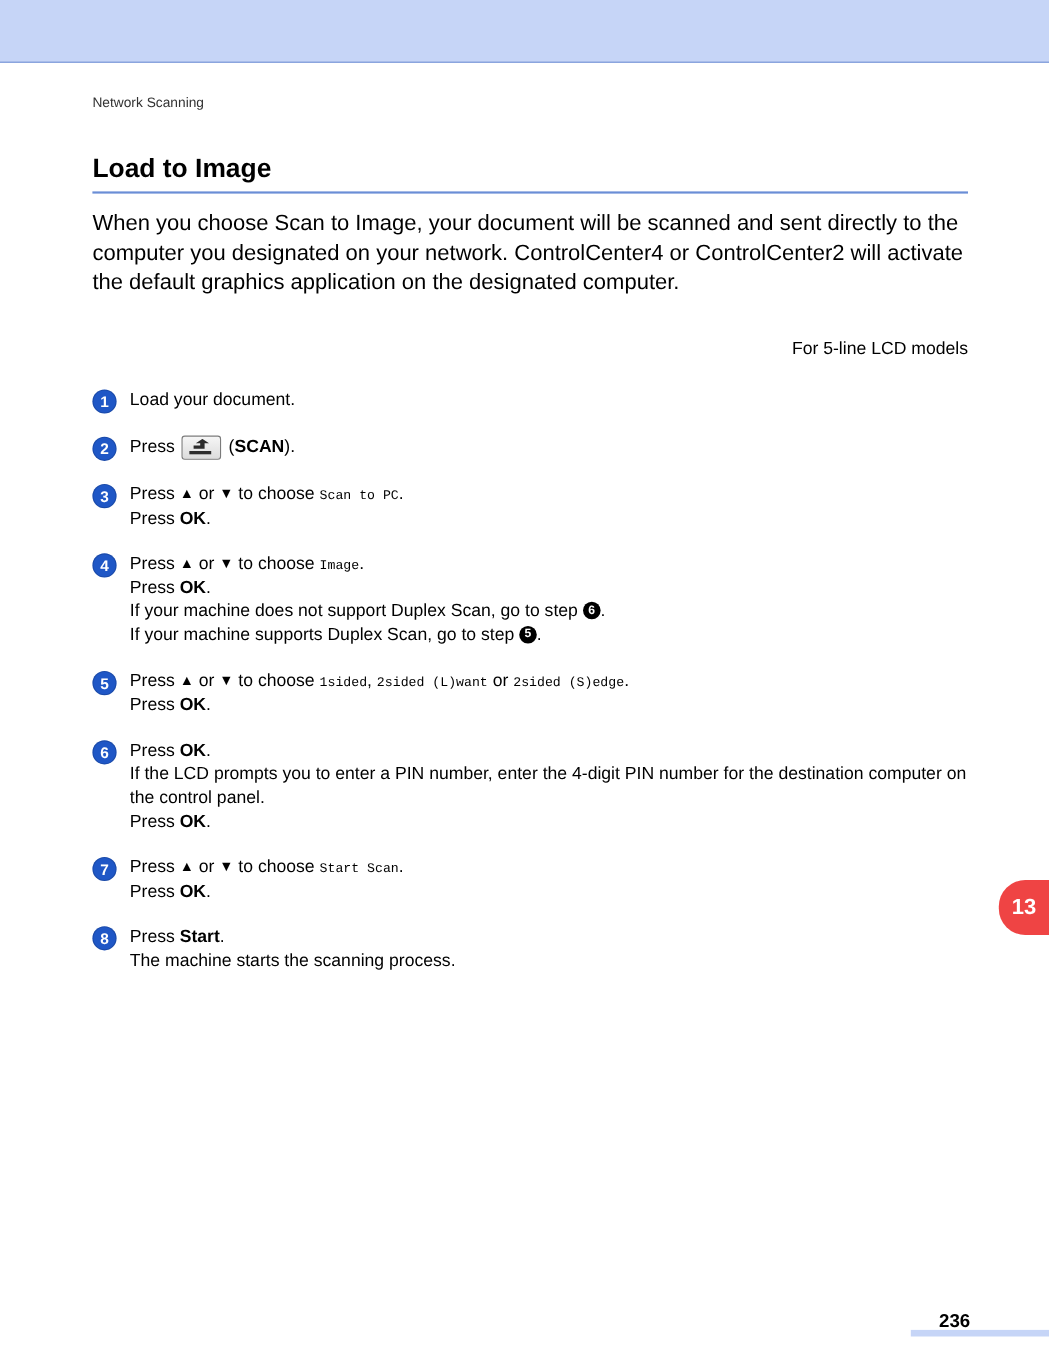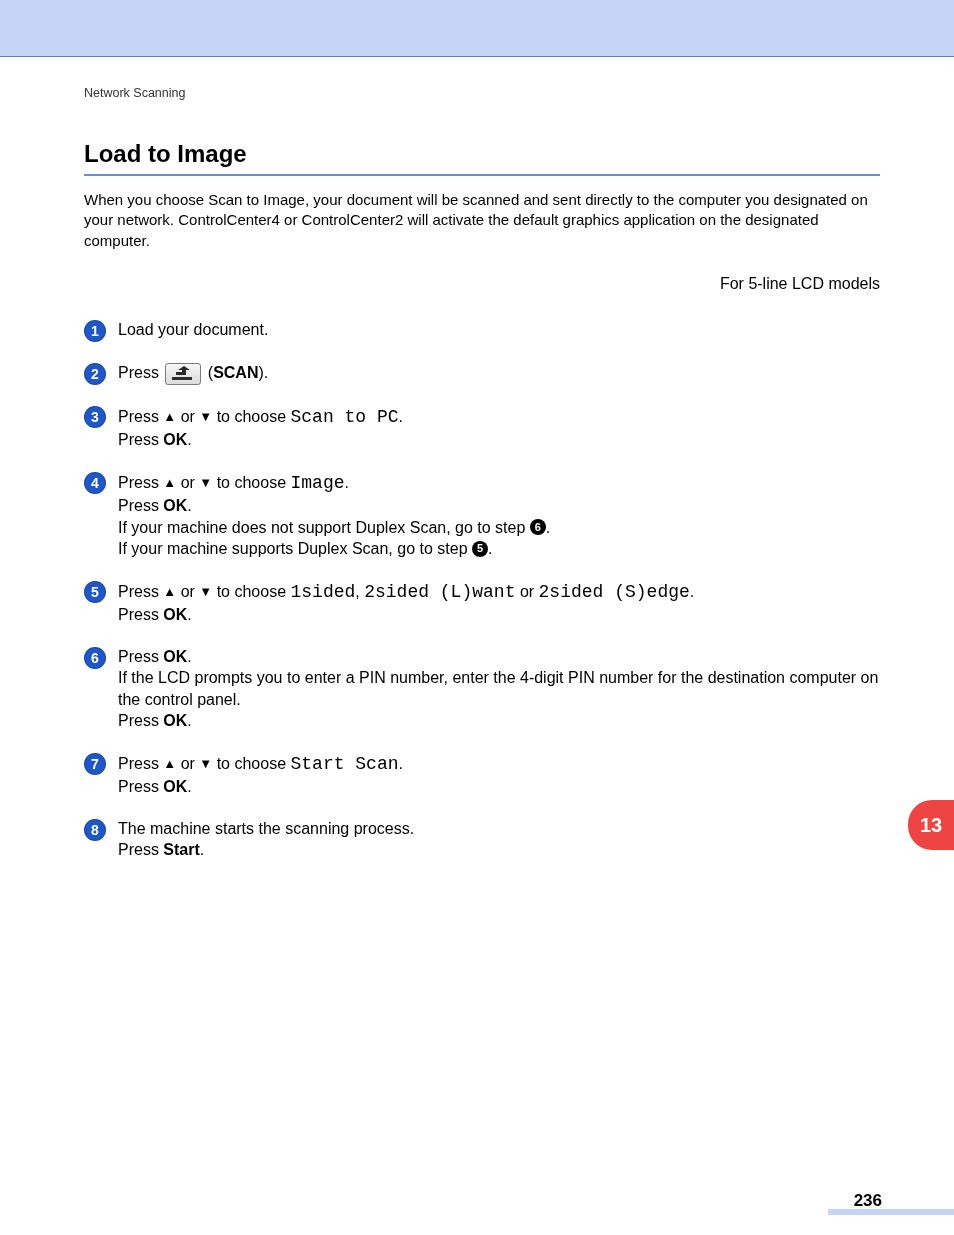--- a/index.html
+++ b/index.html
@@ -51,23 +51,23 @@
     font-weight:bold;
     margin:0 0 6px 0;
   }
   .section-rule {
     height:2px;
     width:100%;
     background: var(--heading-rule);
     margin-bottom:14px;
   }
   .intro {
-    font-size:15px;
+    font-size:20px;
     line-height:1.35;
-    margin-bottom:24px;
+    margin-bottom:38px;
   }
   .subhead {
     font-size:16px;
     font-weight:normal;
     margin-bottom:26px;
     text-align:right;
   }
   .steps { }
   .step {
     display:flex;
@@ -87,21 +87,21 @@
     justify-content:center;
     margin-right:12px;
     margin-top:1px;
     box-shadow: inset 0 0 0 1px rgba(0,0,0,.15);
   }
   .step-body {
     font-size:16px;
     line-height:1.35;
   }
   .step-body .line { display:block; }
-  .mono { font-family: "Courier New", Courier, monospace; font-size:18px;text-align:right; }
+  .mono { font-family: "Courier New", Courier, monospace; font-size:12px;text-align:right; }
   .bold { font-weight:bold; }
   .arrowkey {
     display:inline-block;
     font-size:13px;
     line-height:1;
     position:relative;
     top:-1px;
   }
   .arrowkey.up::before { content:"▲"; }
   .arrowkey.down::before { content:"▼"; }
@@ -272,24 +272,24 @@
           </span>
           <span class="line">
             <span>Press </span><span class="bold">OK</span><span>.</span>
           </span>
         </div>
       </div>
 
       <div class="step">
         <span class="badge">8</span>
         <div class="step-body">
+          <span class="line">
+            <span>Press </span><span class="bold">Start</span><span>.</span>
+          </span>
           <span class="line">The machine starts the scanning process.</span>
-          <span class="line">
-            <span>Press </span><span class="bold">Start</span><span>.</span>
-          </span>
         </div>
       </div>
 
     </div>
   </div>
 
   <div class="side-tab">
     <span>13</span>
   </div>
 

